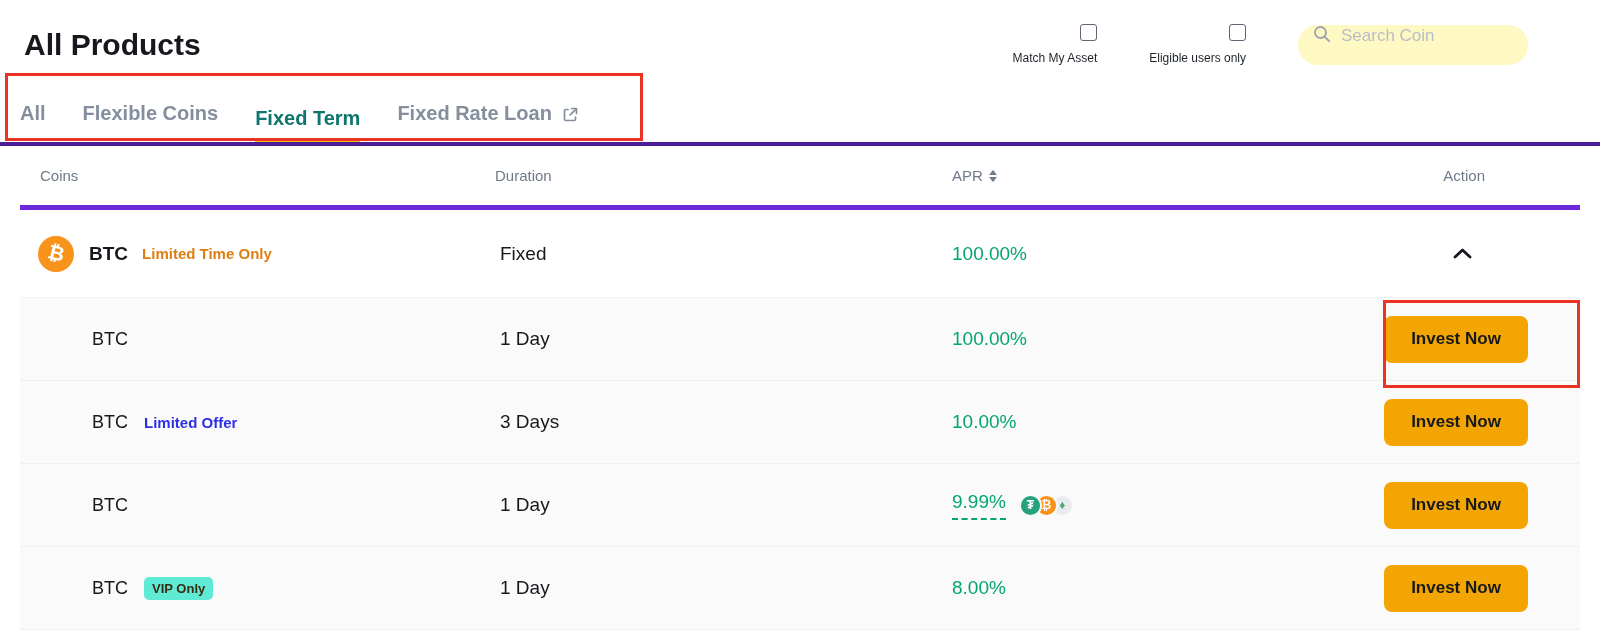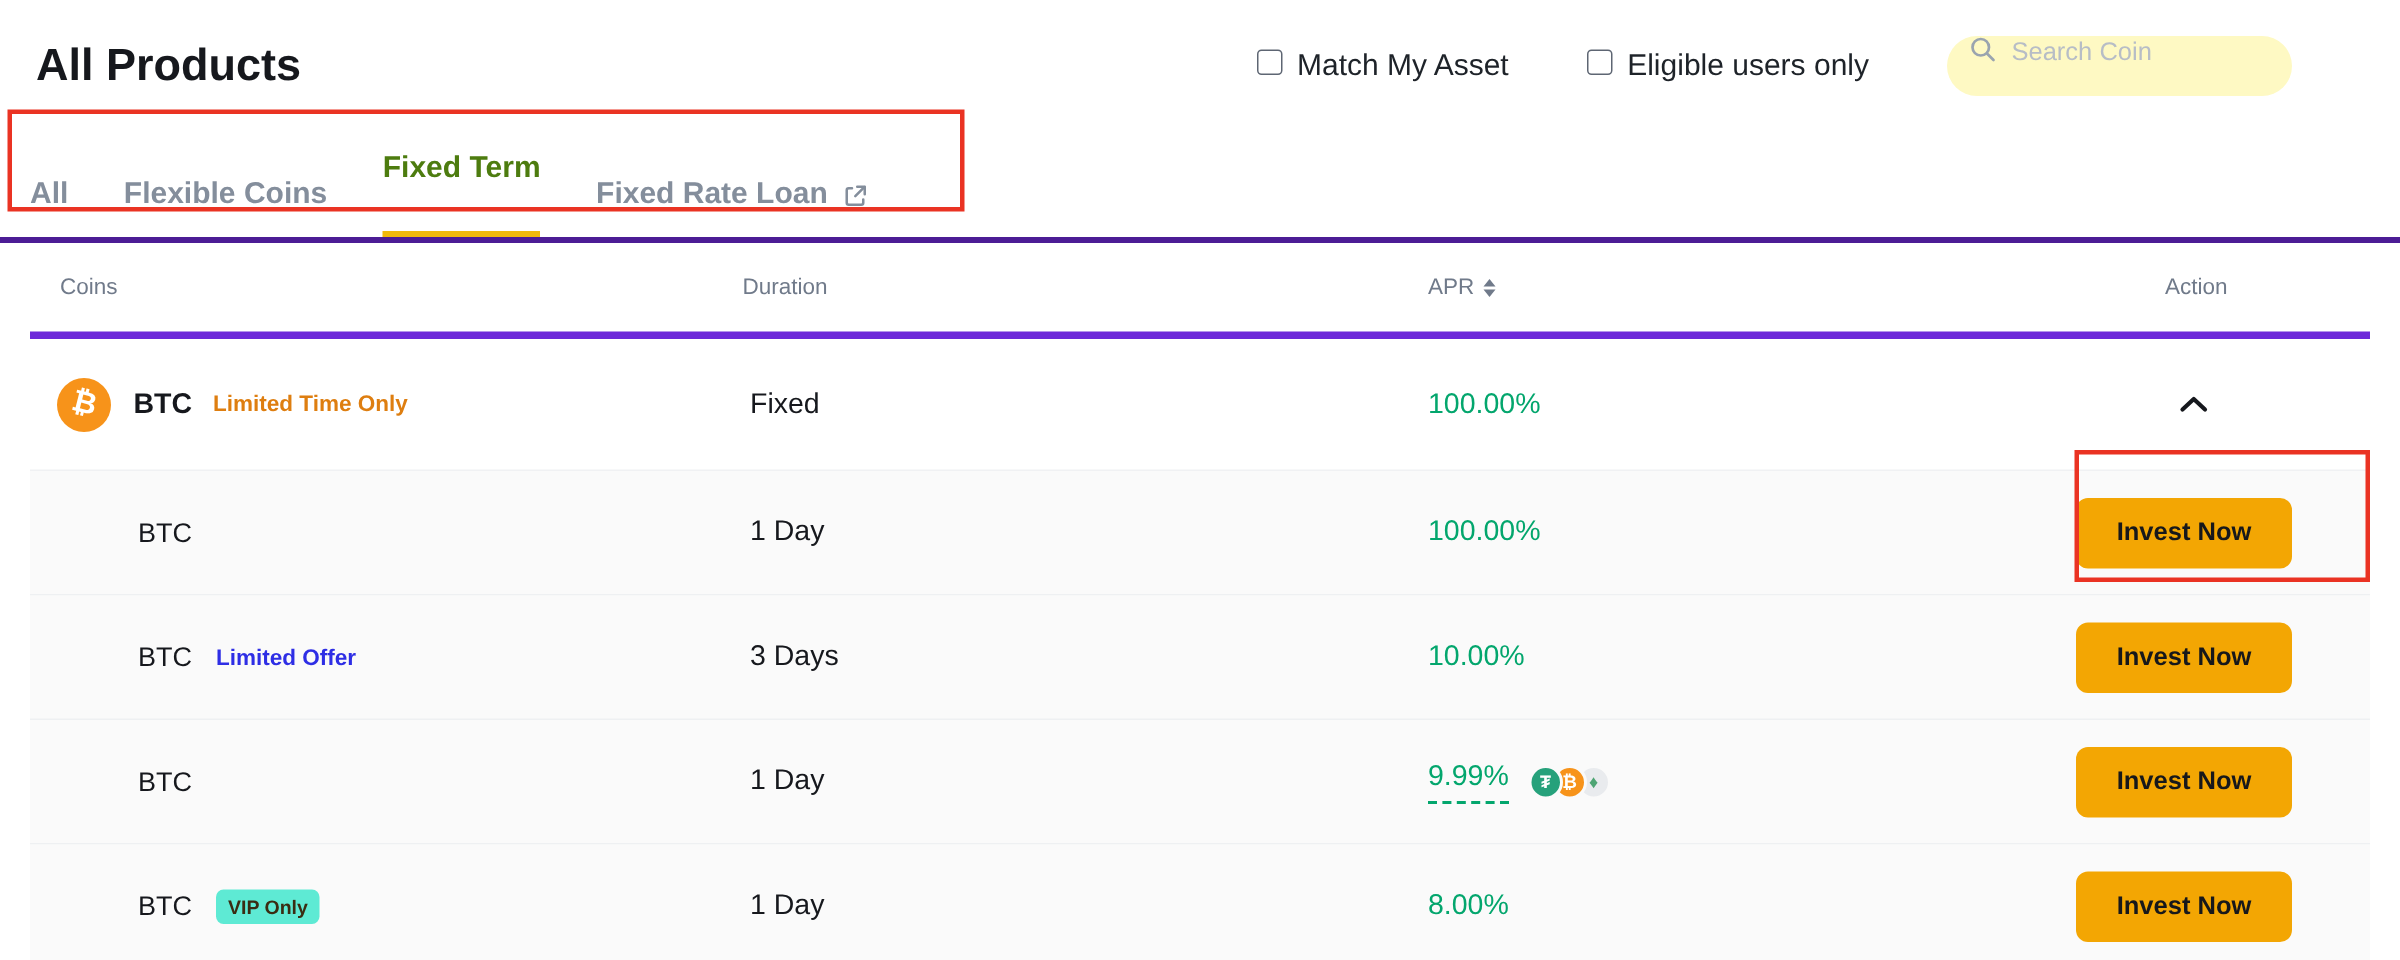--- a/index.html
+++ b/index.html
@@ -6,31 +6,31 @@
   html,body { margin:0; padding:0; }
   body {
     width:1600px; height:640px; background:#ffffff; position:relative; overflow:hidden;
     font-family:"Liberation Sans", sans-serif; color:#181a20;
   }
 
   
   .header { display:flex; justify-content:space-between; align-items:center; padding:24px 24px 0 24px; }
   .page-title { font-size:30px; font-weight:700; margin:0; color:#16181d; }
   .controls { display:flex; align-items:center; gap:52px; padding-right:48px; }
-  .chk { display:flex; align-items:flex-start; gap:10px; font-size:20px; color:#1e2329; cursor:pointer; }
+  .chk { display:flex; align-items:flex-end; gap:10px; font-size:12px; color:#1e2329; cursor:pointer;flex-direction:column; }
   .chk .box { width:17px; height:17px; border:1.6px solid #5e6673; border-radius:3px; background:#fff; flex:0 0 auto; }
   .search { display:flex; align-items:flex-start; gap:8px; background:#fef9c3; border-radius:20px; height:40px; width:230px; padding:0 15px; }
   .search svg { flex:0 0 auto; }
   .search input { border:none; background:transparent; outline:none; font-size:17px; width:100%; color:#1e2329; font-family:inherit; }
   .search input::placeholder { color:#b7bdc6; }
 
   
   .tabbar { display:flex; align-items:flex-end; gap:37px; padding:0 20px; margin-top:27px; border-bottom:4px solid #4c1d95; }
   .tab { font-size:20px; font-weight:700; color:#848e9c; padding:10px 0 17px 0; cursor:pointer; display:flex; align-items:center; gap:9px; }
-  .tab.active { color:#4d7c0f; padding-bottom:30px; border-bottom:4px solid #F0B90B; }
+  .tab.active { color:#0f766e; padding-bottom:8px; border-bottom:4px solid #F0B90B; }
   .ext-ico { display:inline-flex; margin-top:2px; }
 
   
   .table { margin:0 20px; }
   .thead, .grow, .sub {
     display:grid; grid-template-columns:440px 460px 420px 1fr; align-items:center;
   }
   .thead { height:64px; font-size:15px; color:#707a8a; border-bottom:5px solid #6d28d9; }
   .th-coins { padding-left:20px; }
   .th-duration { padding-left:35px; }

